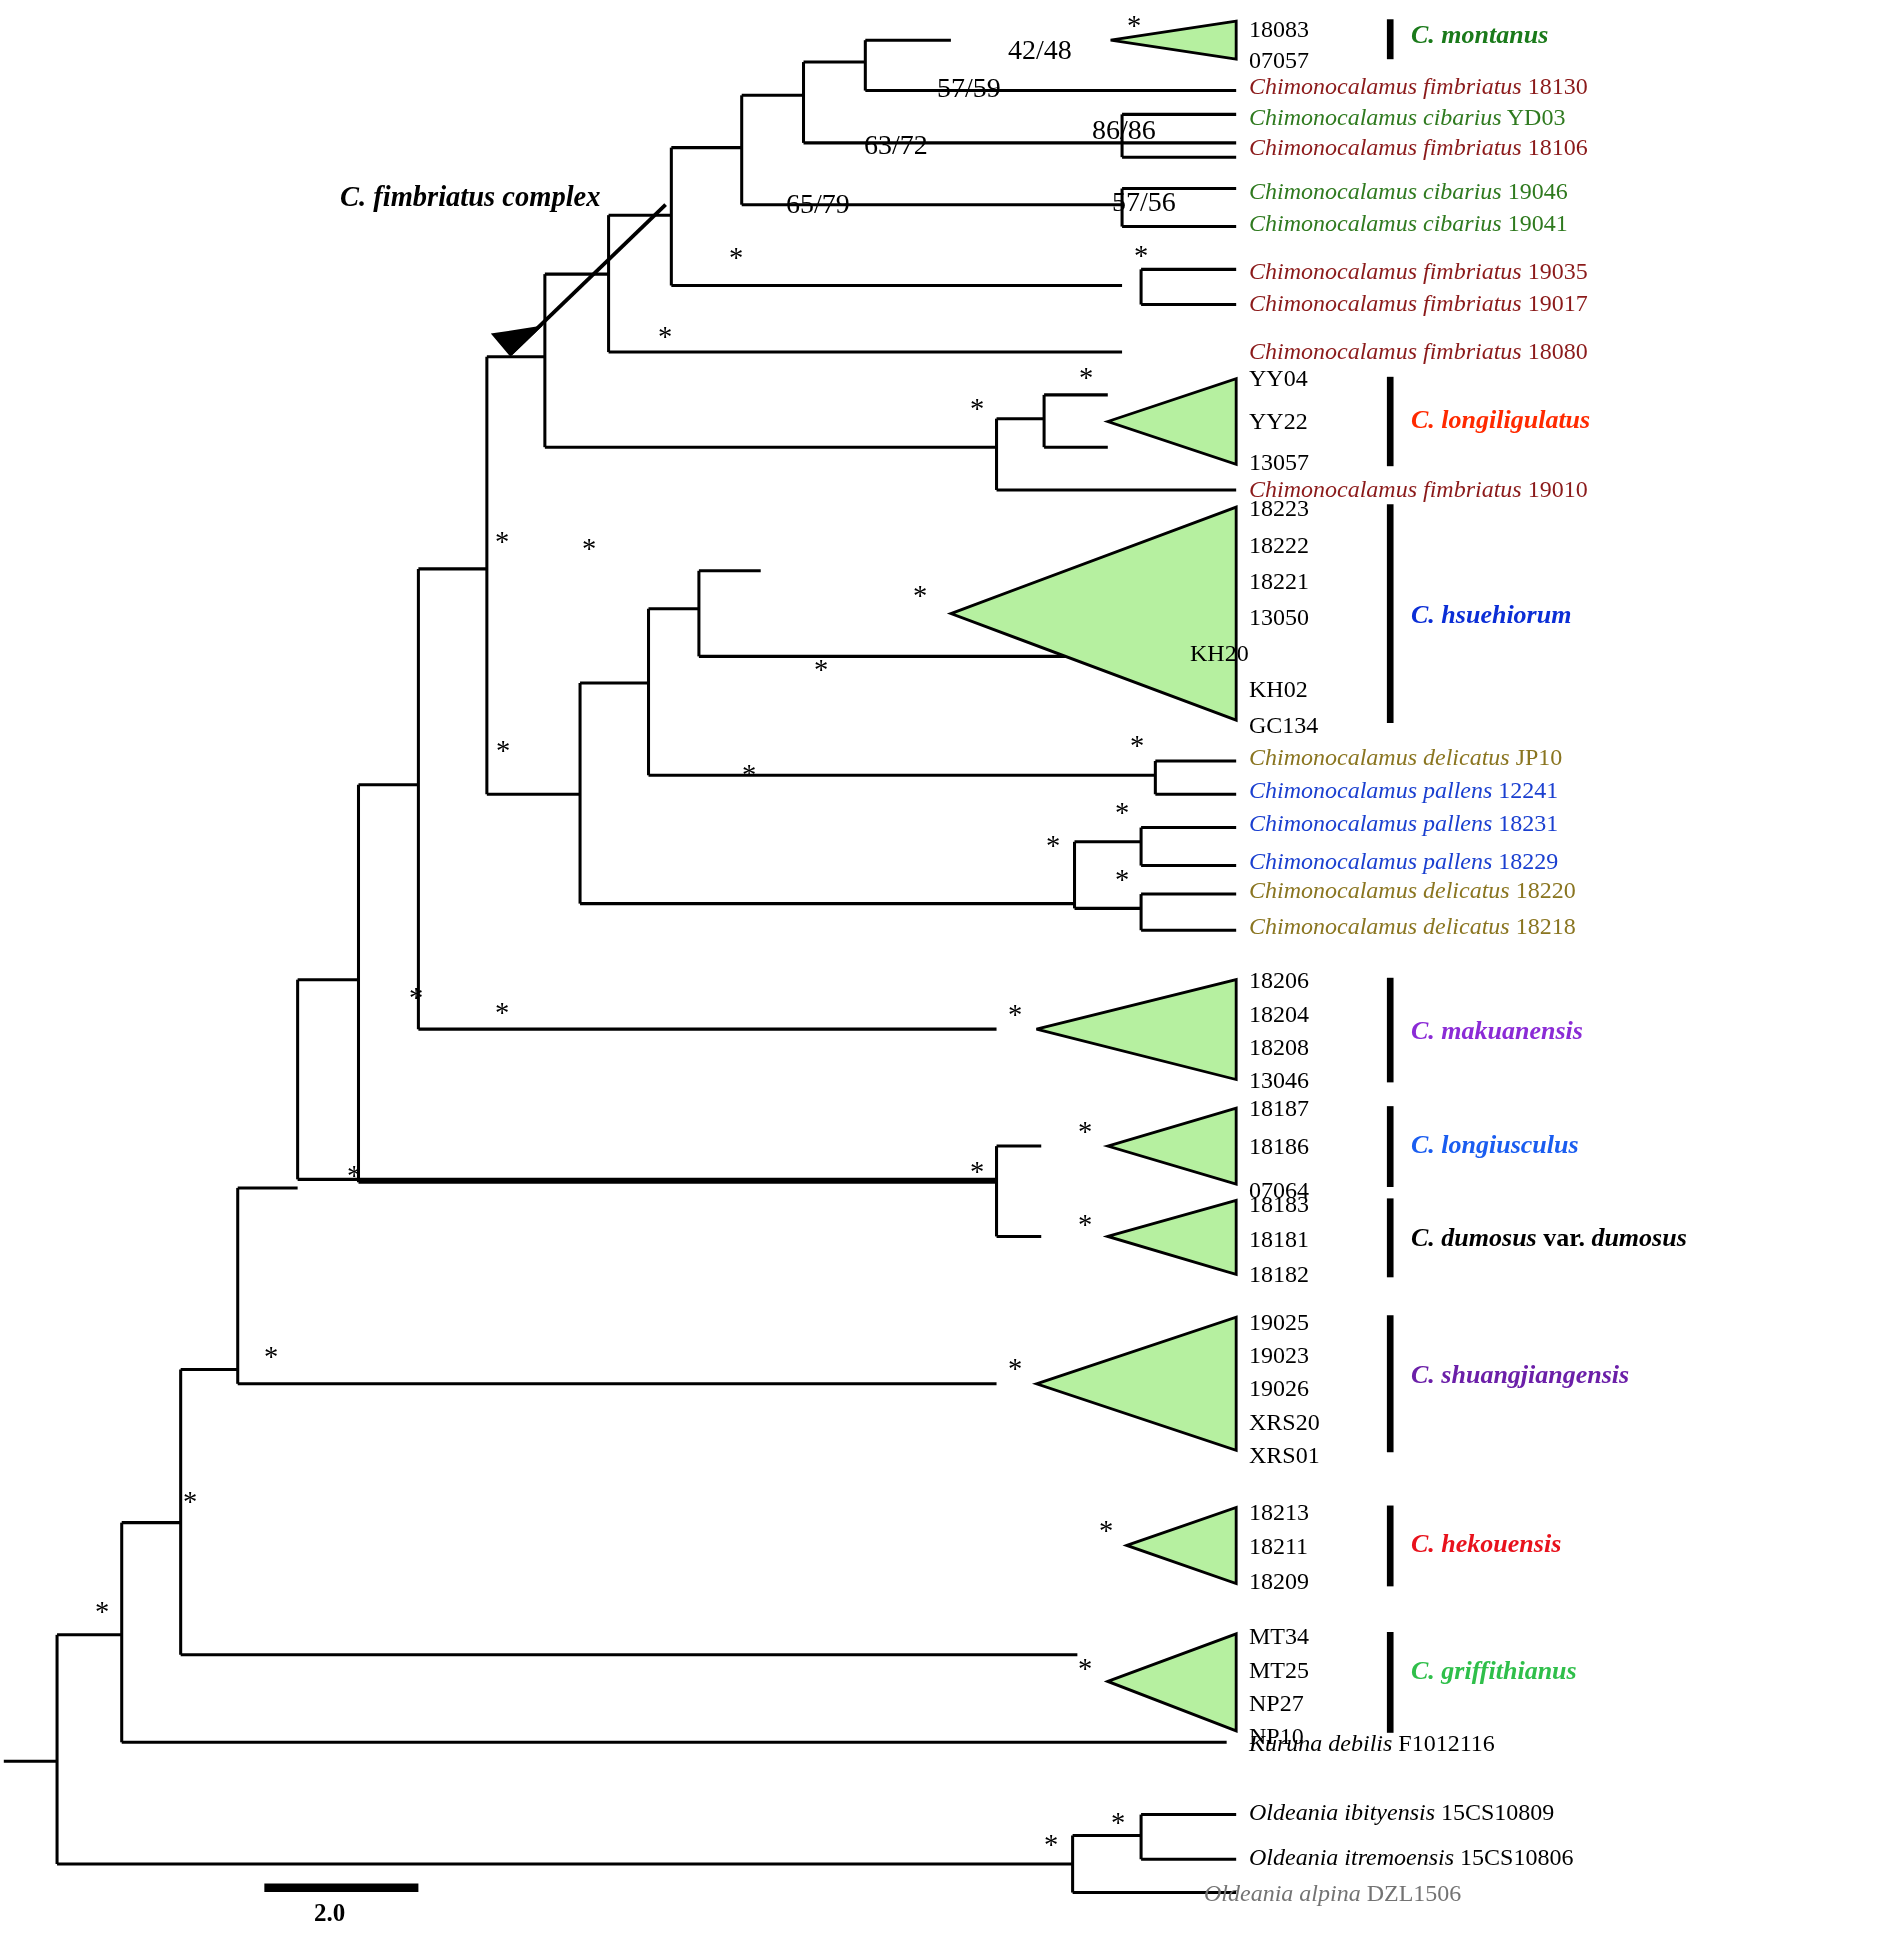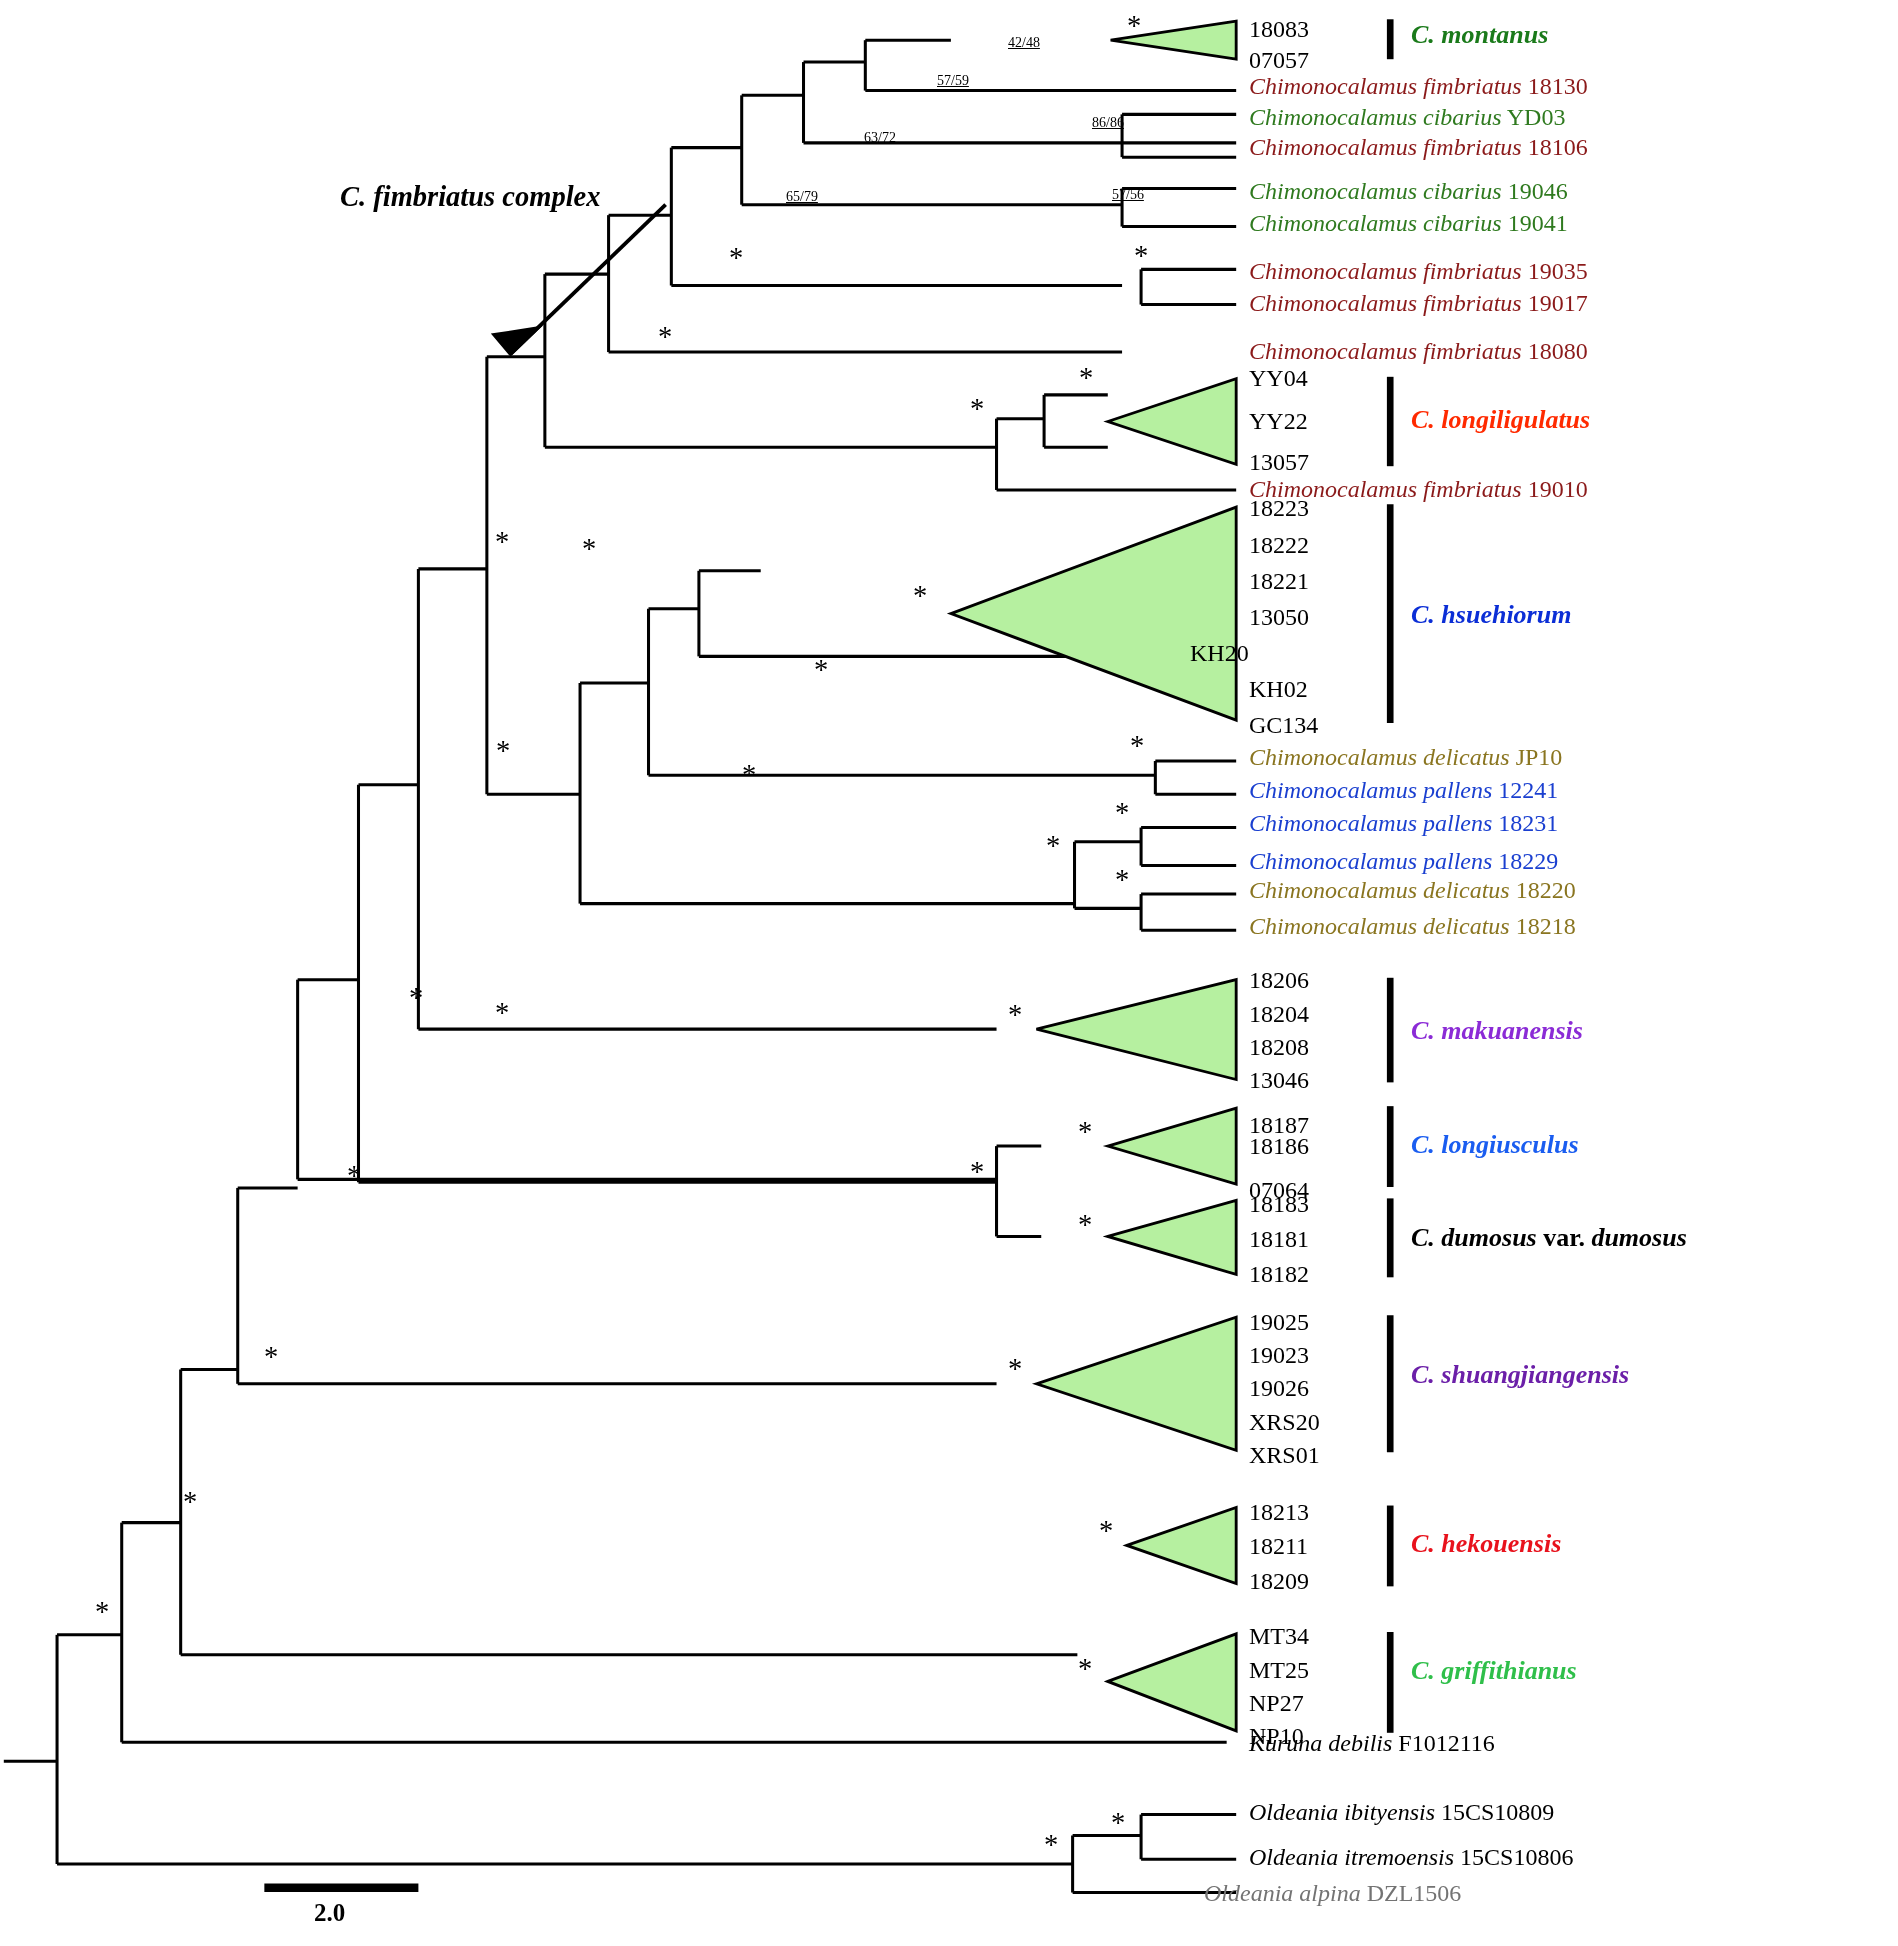--- a/index.html
+++ b/index.html
@@ -37,23 +37,22 @@
   }
   .sci {
     font-style: italic;
   }
   .clade-name {
     font-weight: bold;
     font-style: italic;
     font-size: 26px;
   }
   .support {
-    font-size: 14px;
+    font-size: 28px;
     font-family: "Liberation Serif", serif;
-    text-decoration: underline;
   }
   .star {
     font-size: 28.5px;
     font-family: "Liberation Serif", serif;
     line-height: 1;
   }
   .complex-label {
     font-size: 28.5px;
     font-weight: bold;
   }
@@ -314,21 +313,21 @@
     <span class="sci">Chimonocalamus delicatus</span>
     <span>18218</span>
   </div>
 
   <div class="lbl tip-code" style="left:1249px; top:968px;">18206</div>
   <div class="lbl tip-code" style="left:1249px; top:1002px;">18204</div>
   <div class="lbl tip-code" style="left:1249px; top:1035px;">18208</div>
   <div class="lbl tip-code" style="left:1249px; top:1068px;">13046</div>
   <div class="lbl clade-name" style="left:1411px; top:1018px; color:#8b2bd6;">C. makuanensis</div>
 
-  <div class="lbl tip-code" style="left:1249px; top:1096px;margin-top:17px;">18187</div>
+  <div class="lbl tip-code" style="left:1249px; top:1096px;">18187</div>
   <div class="lbl tip-code" style="left:1249px; top:1134px;">18186</div>
   <div class="lbl tip-code" style="left:1249px; top:1172px;margin-top:6px;">07064</div>
   <div class="lbl clade-name" style="left:1411px; top:1132px; color:#1a5df0;">C. longiusculus</div>
 
   <div class="lbl tip-code" style="left:1249px; top:1192px;">18183</div>
   <div class="lbl tip-code" style="left:1249px; top:1227px;">18181</div>
   <div class="lbl tip-code" style="left:1249px; top:1262px;">18182</div>
   <div class="lbl clade-name" style="left:1411px; top:1225px; color:#000000;"><span style="font-style:italic">C. dumosus </span><span class="nonital">var.</span><span style="font-style:italic"> dumosus</span></div>
 
   <div class="lbl tip-code" style="left:1249px; top:1310px;">19025</div>

